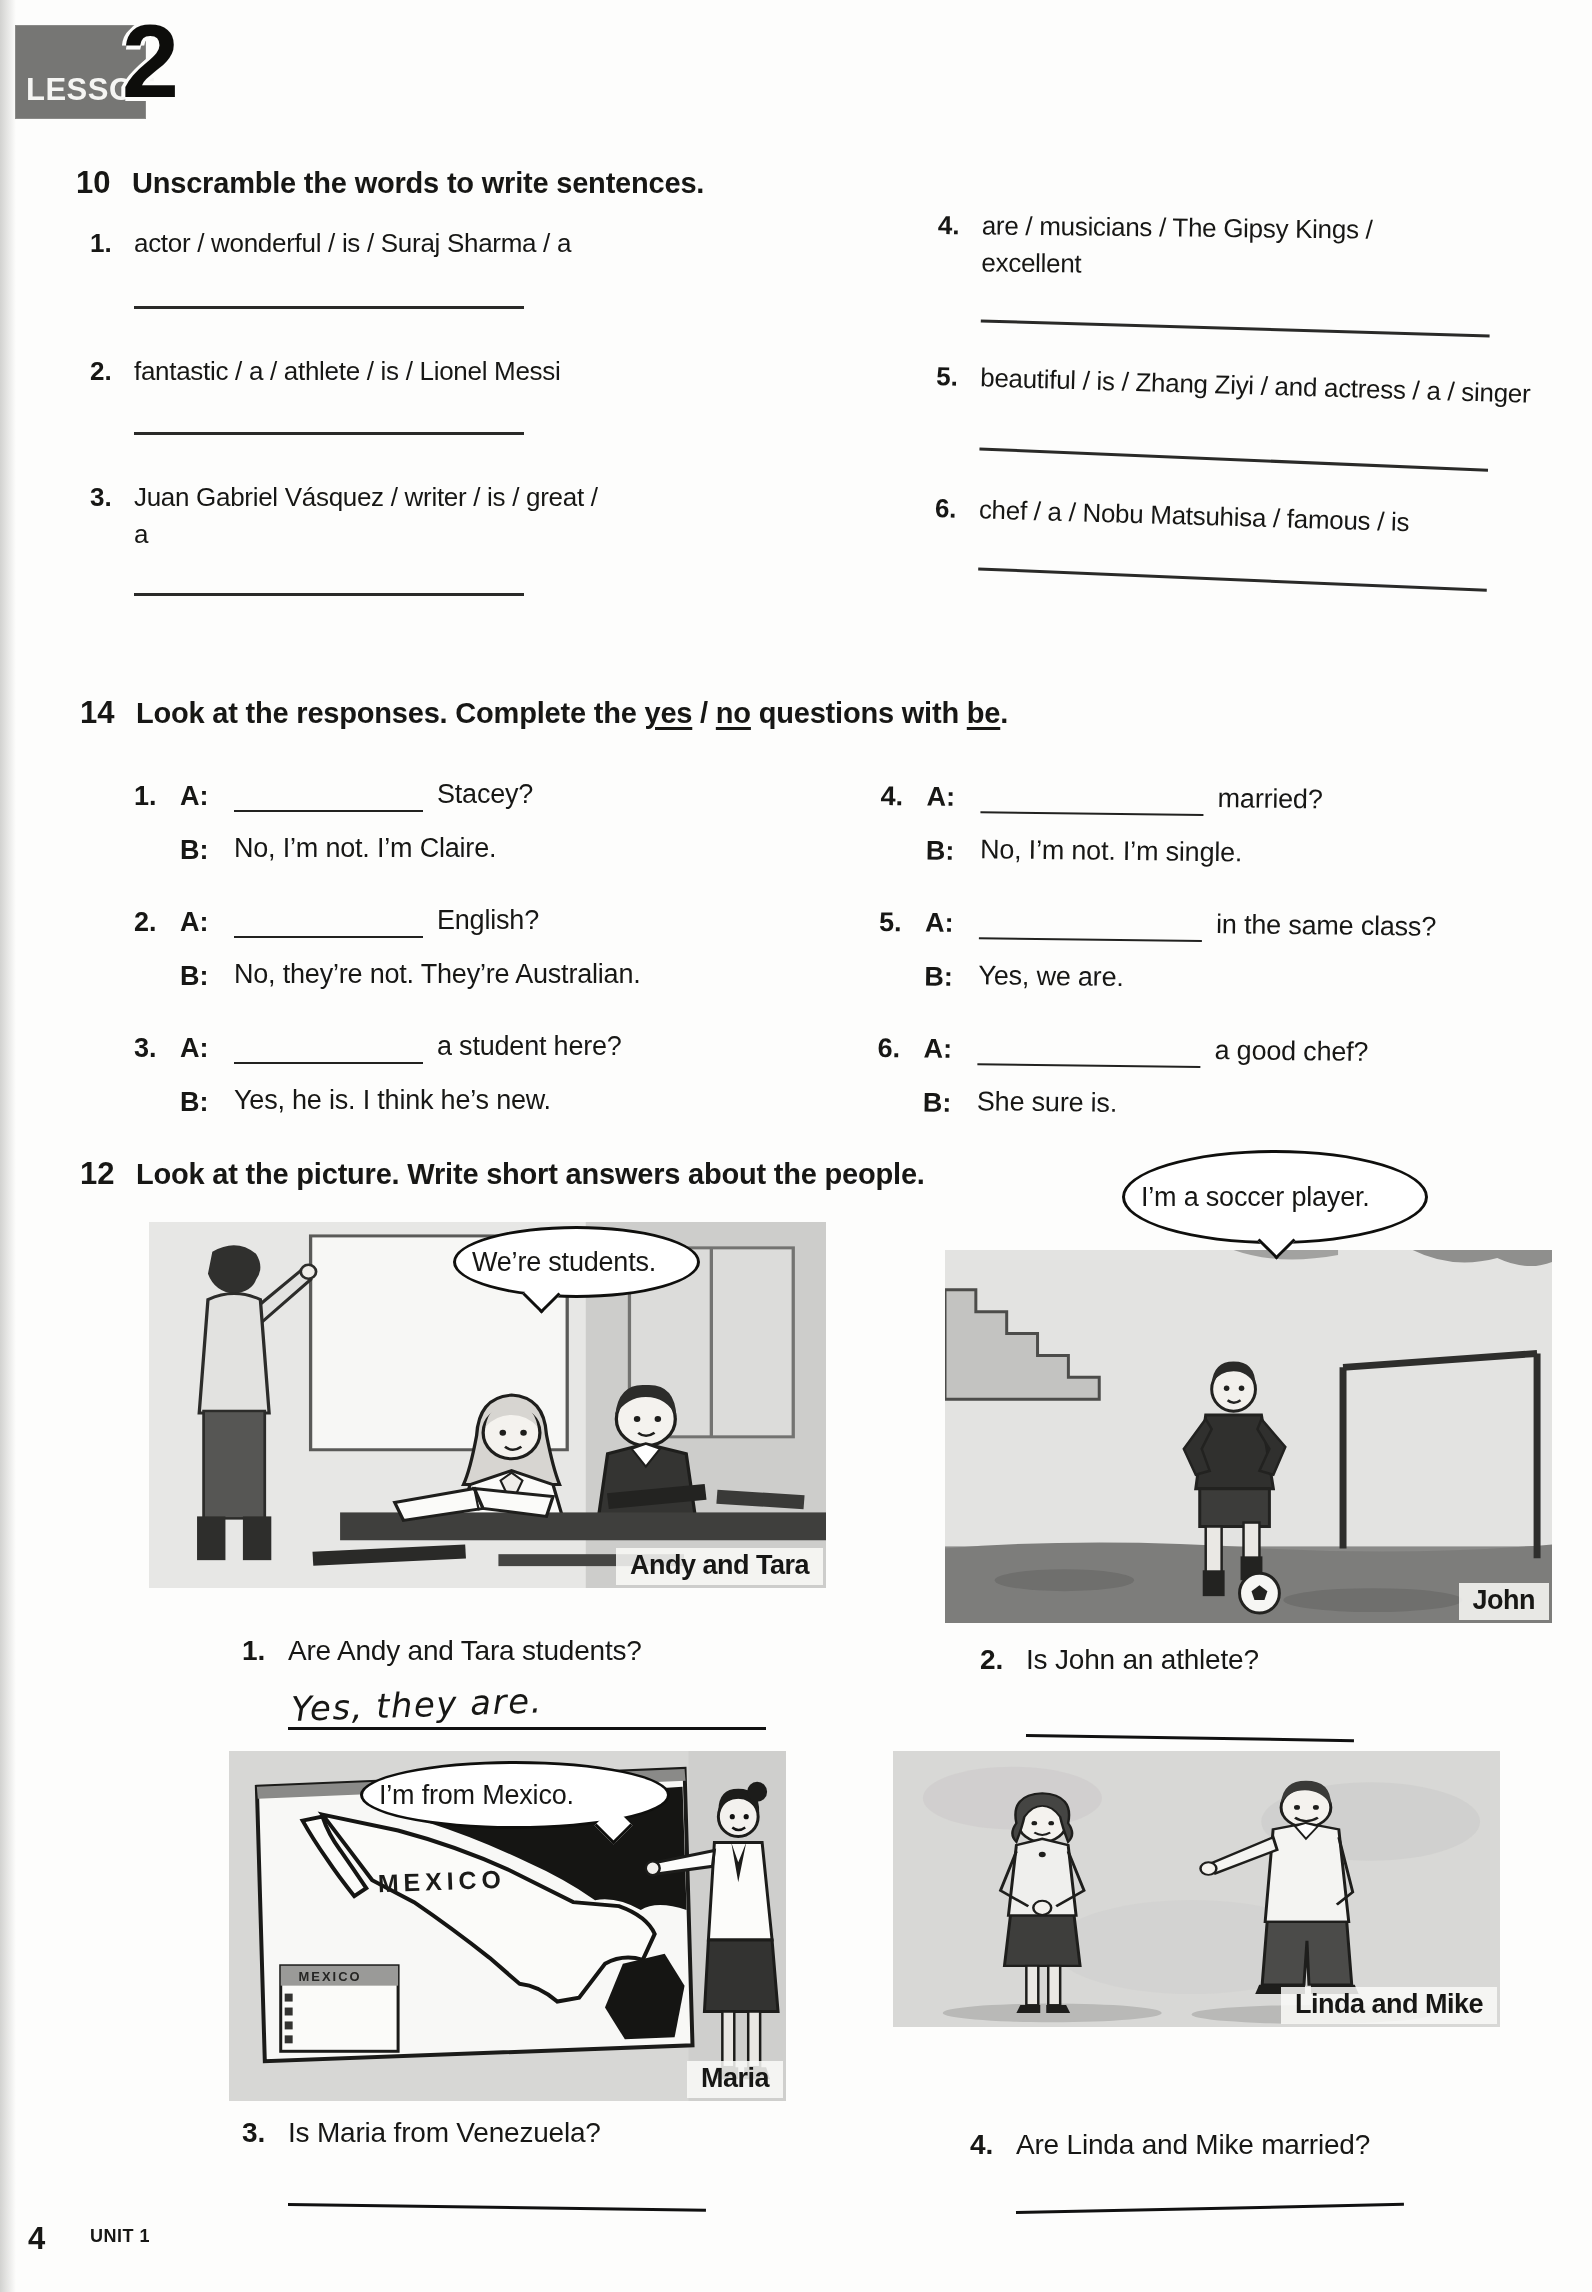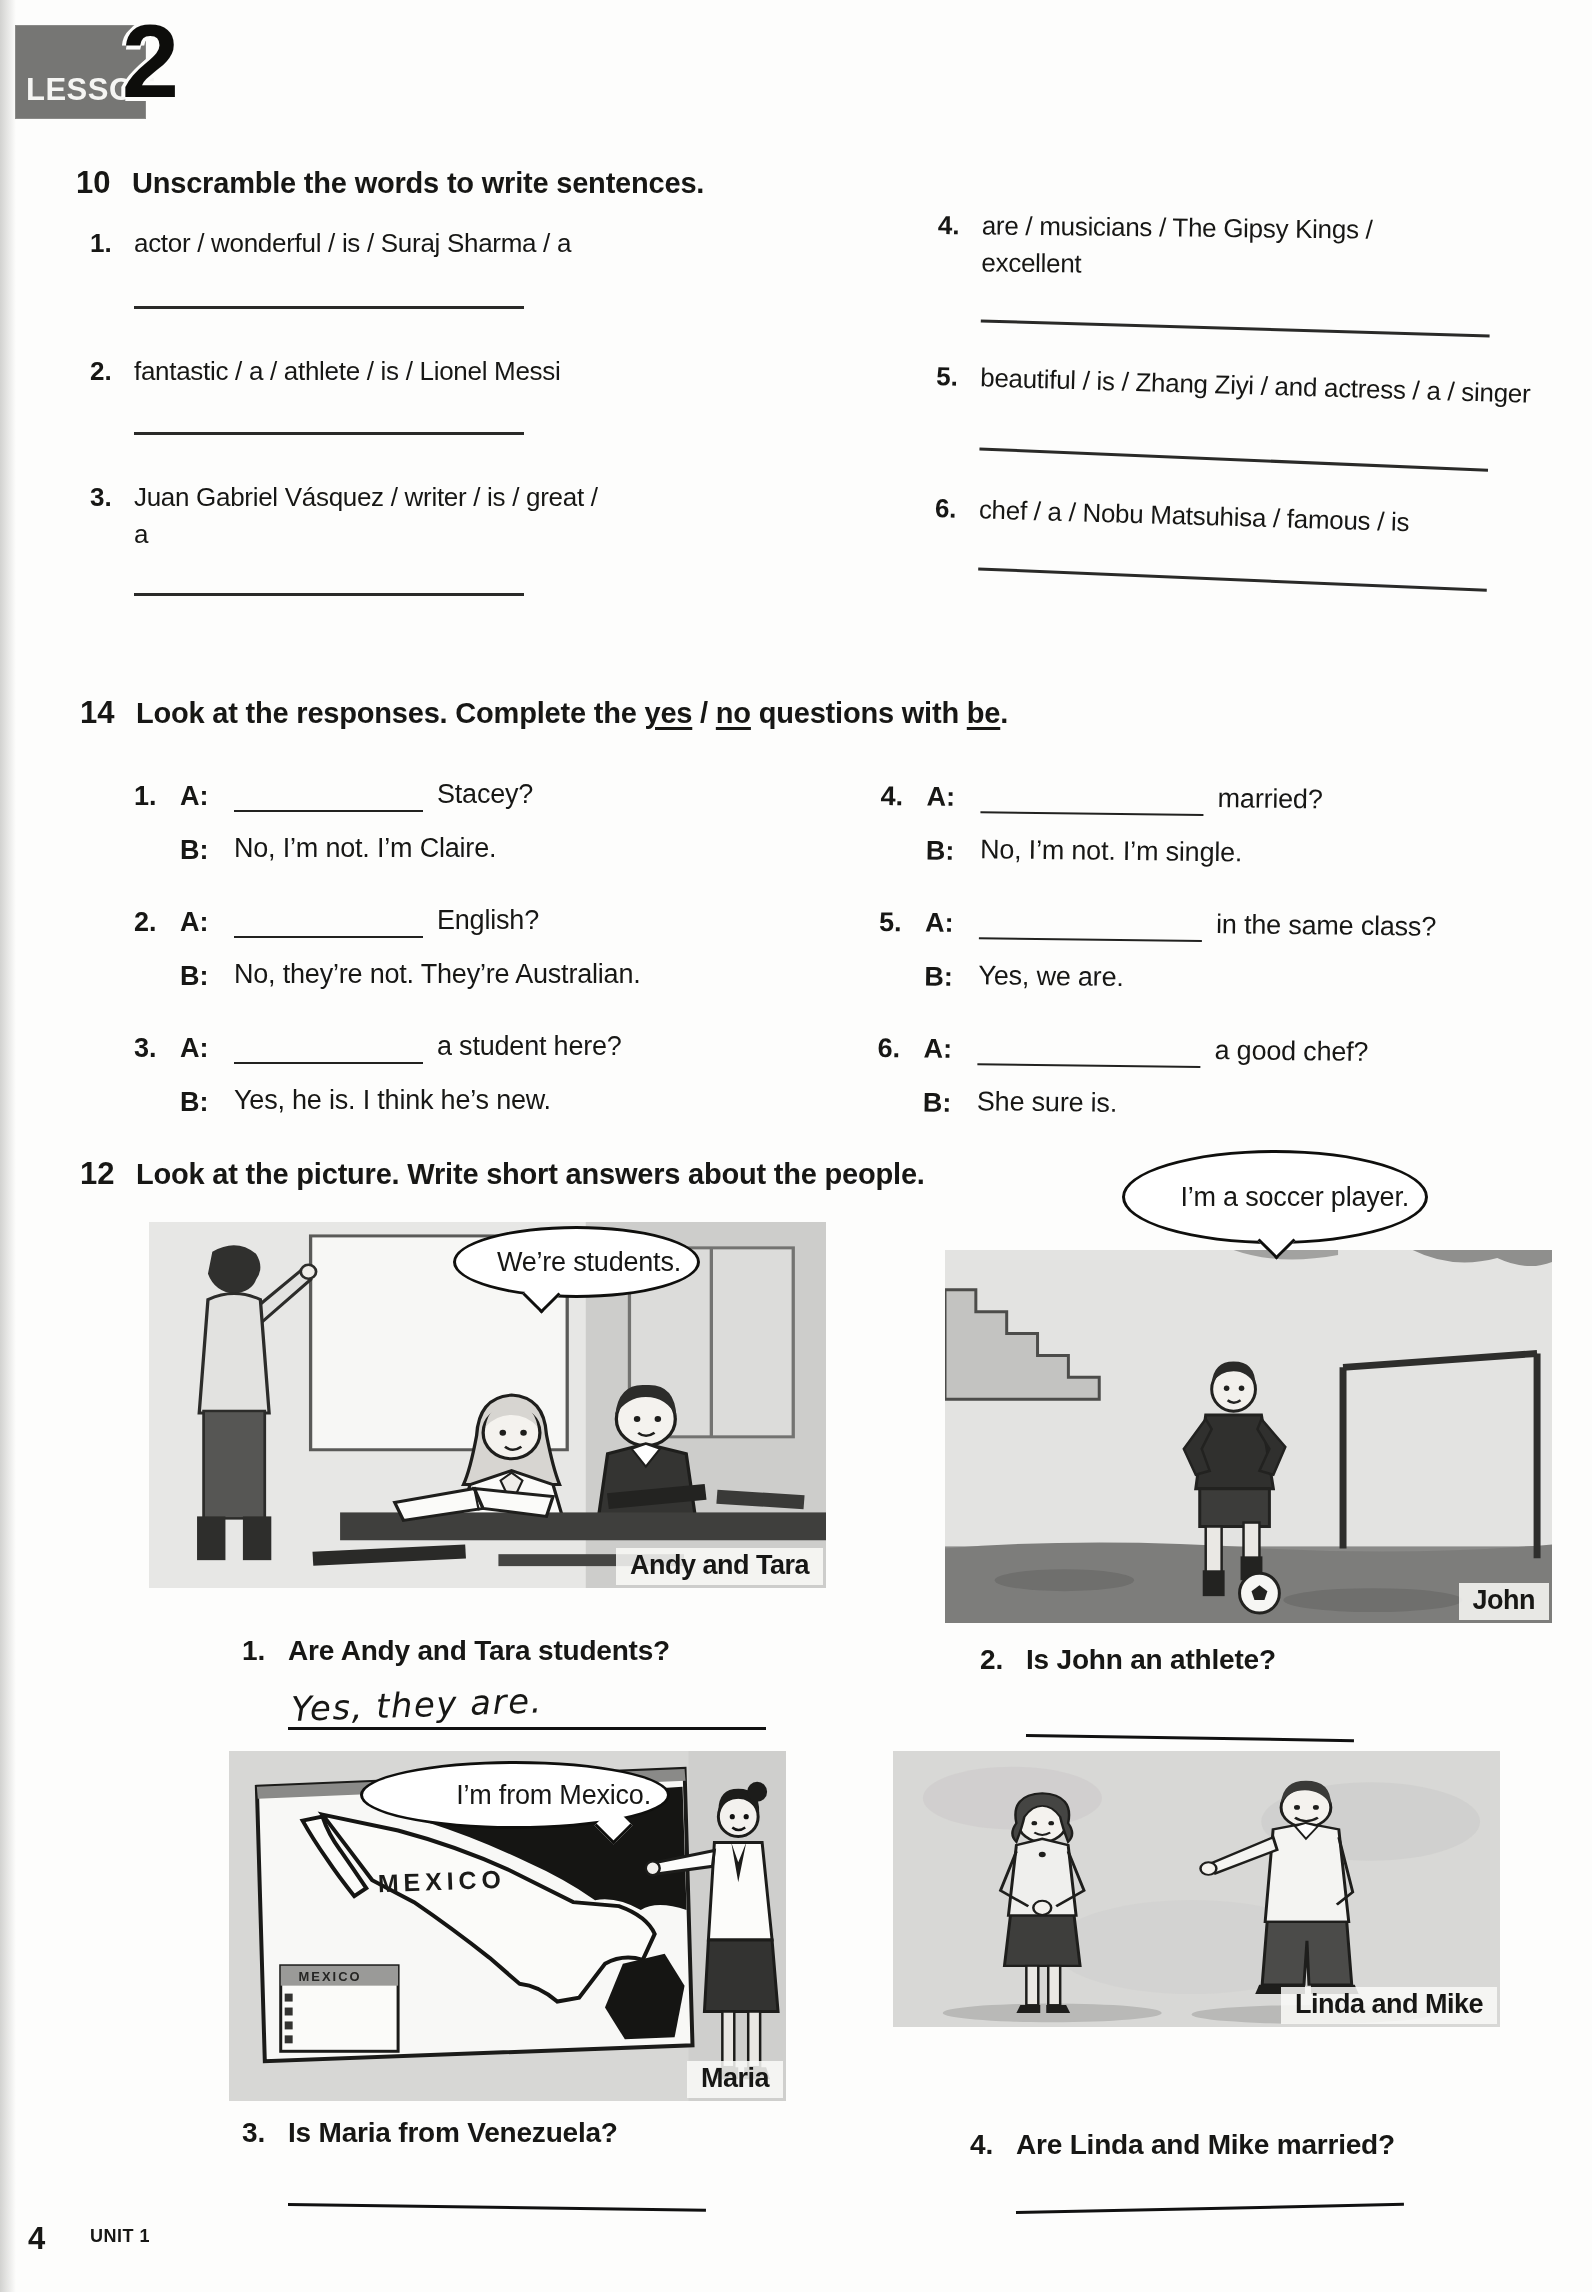--- a/index.html
+++ b/index.html
@@ -46,34 +46,34 @@
   .qa-suffix,.qa-resp{line-height:1.25;letter-spacing:-0.2px;}
 
   
   .panel{position:absolute;overflow:hidden;}
   .panel svg{display:block;}
   .pic-label{position:absolute;right:3px;bottom:3px;background:rgba(250,250,248,0.85);
         padding:2px 14px 4px;font-weight:700;font-size:27px;letter-spacing:-0.5px;z-index:4;}
 
   
   .bubble{position:absolute;z-index:6;background:#fff;border:3px solid #0f0f0d;border-radius:50%;
-        display:flex;align-items:center;justify-content:flex-end;text-align:center;
+        display:flex;align-items:center;justify-content:flex-start;text-align:center;
         font-size:27px;line-height:1.12;letter-spacing:-0.2px;padding:4px 16px;box-sizing:border-box;}
   .bubble::after{content:"";position:absolute;bottom:-13px;width:24px;height:24px;background:#fff;
         border-right:3px solid #0f0f0d;border-bottom:3px solid #0f0f0d;transform:rotate(45deg);}
   .t30::after{left:30%;}
   .t46::after{left:46%;}
   .t70::after{left:70%;}
   .t80::after{left:78%;}
 
   
   .q{position:absolute;font-size:28px;}
   .q-row{display:flex;}
   .q-num{width:46px;flex:none;font-weight:700;}
-  .q-text{letter-spacing:-0.2px;font-weight:bold;}
+  .q-text{letter-spacing:-0.2px;}
   .q-answer{position:relative;margin-left:46px;margin-top:8px;width:478px;height:52px;
         border-bottom:3.5px solid #111;}
   .hand{position:absolute;left:4px;bottom:-2px;font-size:34px;font-style:italic;font-weight:500;
         letter-spacing:1.5px;transform:rotate(-2deg);transform-origin:left bottom;
         font-family:"DejaVu Sans",sans-serif;white-space:nowrap;}
   .blankline{margin-left:46px;border-bottom:3.5px solid #111;height:0;transform-origin:left center;}
 
   
   .page-num{position:absolute;left:28px;top:2221px;font-size:31px;font-weight:700;}
   .unit-label{position:absolute;left:90px;top:2226px;font-size:18px;font-weight:700;letter-spacing:0.5px;}

